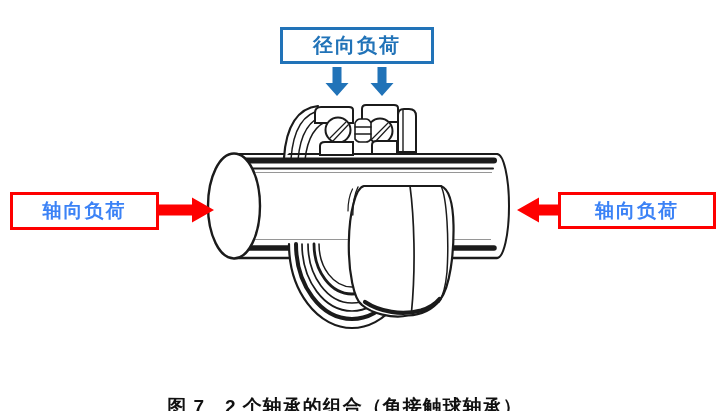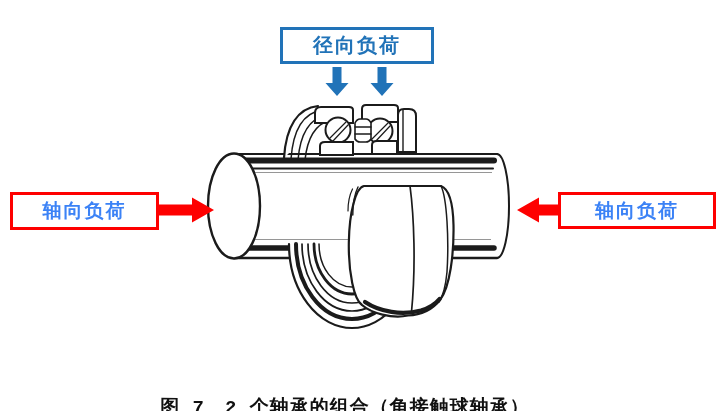--- a/index.html
+++ b/index.html
@@ -1,18 +1,18 @@
 <!DOCTYPE html>
 <html><head>
 <meta charset="utf-8">
 <style>
   html,body{margin:0;padding:0;background:#ffffff;}
   .stage{
     position:relative;width:721px;height:411px;background:#ffffff;overflow:hidden;
-    font-family:Liberation Mono, monospace;
+    font-family:Liberation Sans, sans-serif;
   }
   .overlay{position:absolute;left:0;top:0;width:721px;height:411px;}
   .label-box{
     position:absolute;display:flex;align-items:center;justify-content:center;
     background:#ffffff;box-sizing:border-box;font-weight:bold;white-space:nowrap;
     letter-spacing:2px;
   }
   .blue-box{
     left:280px;top:27px;width:154px;height:37px;
     border:3px solid #2173b8;color:#2173b8;font-size:20px;

